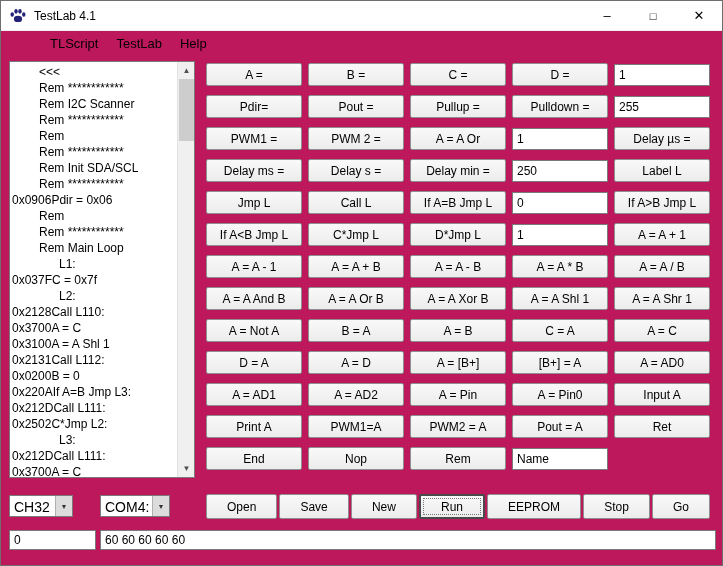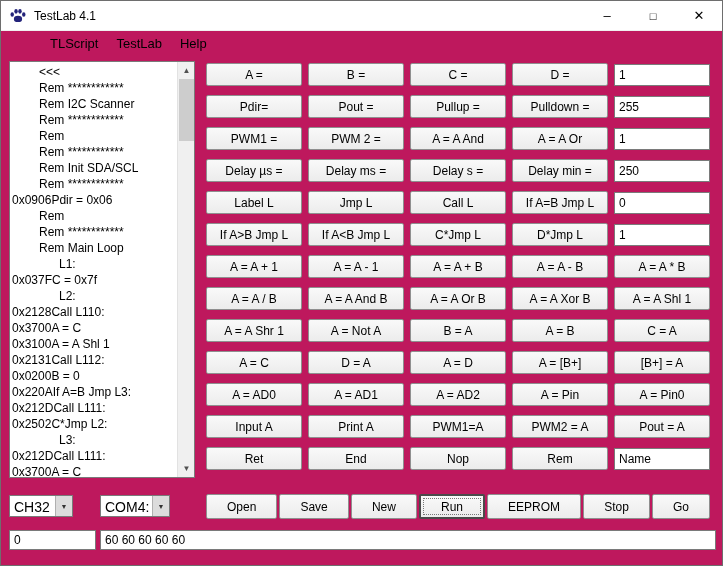--- a/index.html
+++ b/index.html
@@ -154,21 +154,20 @@
       <button class="cmd-btn">C =</button>
       <button class="cmd-btn">D =</button>
       <input class="cmd-input" value="1" style="">
       <button class="cmd-btn">Pdir=</button>
       <button class="cmd-btn">Pout =</button>
       <button class="cmd-btn">Pullup =</button>
       <button class="cmd-btn">Pulldown =</button>
       <input class="cmd-input" value="255" style="">
       <button class="cmd-btn">PWM1 =</button>
       <button class="cmd-btn">PWM 2 =</button>
-      <button class="cmd-btn">A = A And</button>
       <button class="cmd-btn">A = A Or</button>
       <input class="cmd-input" value="1" style="">
       <button class="cmd-btn">Delay µs =</button>
       <button class="cmd-btn">Delay ms =</button>
       <button class="cmd-btn">Delay s =</button>
       <button class="cmd-btn">Delay min =</button>
       <input class="cmd-input" value="250" style="">
       <button class="cmd-btn">Label L</button>
       <button class="cmd-btn">Jmp L</button>
       <button class="cmd-btn">Call L</button>

